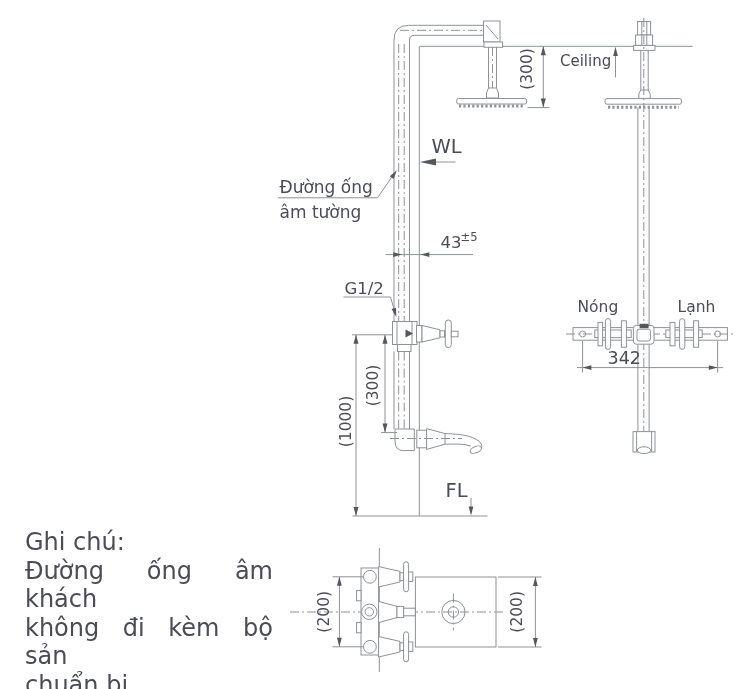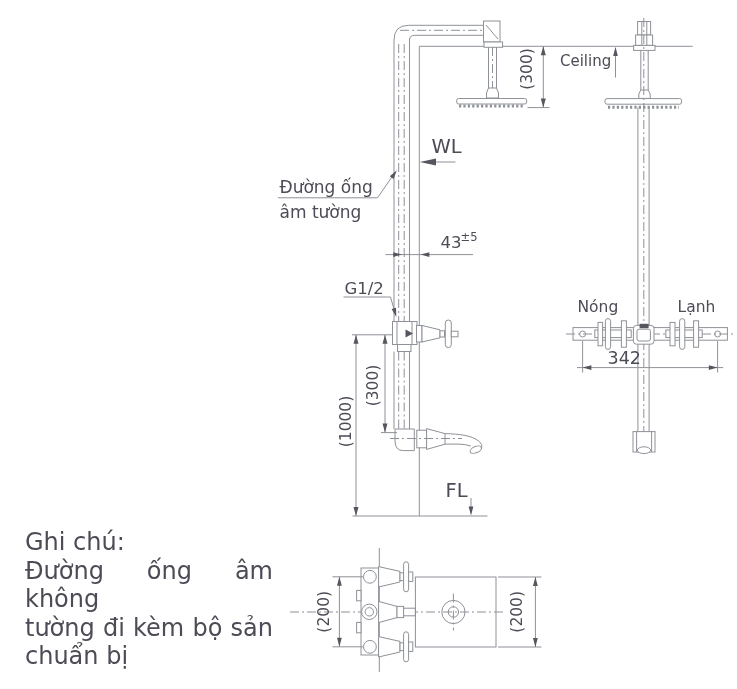--- a/index.html
+++ b/index.html
@@ -282,18 +282,18 @@
       <polygon class="dark" points="535.4,577 533,586 537.8,586"></polygon>
       <polygon class="dark" points="535.4,647 533,638 537.8,638"></polygon>
       <text x="516.6" y="611.8" font-size="15.5" text-anchor="middle" dominant-baseline="central" transform="rotate(-90 516.6 611.8)">(200)</text>
     </g>
   </g>
 </svg>
 
 
 <div class="note">
   <div>Ghi chú:</div>
-  <div class="just">Đường ống âm không</div>
-  <div class="just">tường đi kèm bộ sản</div>
+  <div class="just">Đường ống âm khách</div>
+  <div class="just">không đi kèm bộ sản</div>
   <div>chuẩn bị</div>
 </div>
 
 </div>
 
 </body></html>

